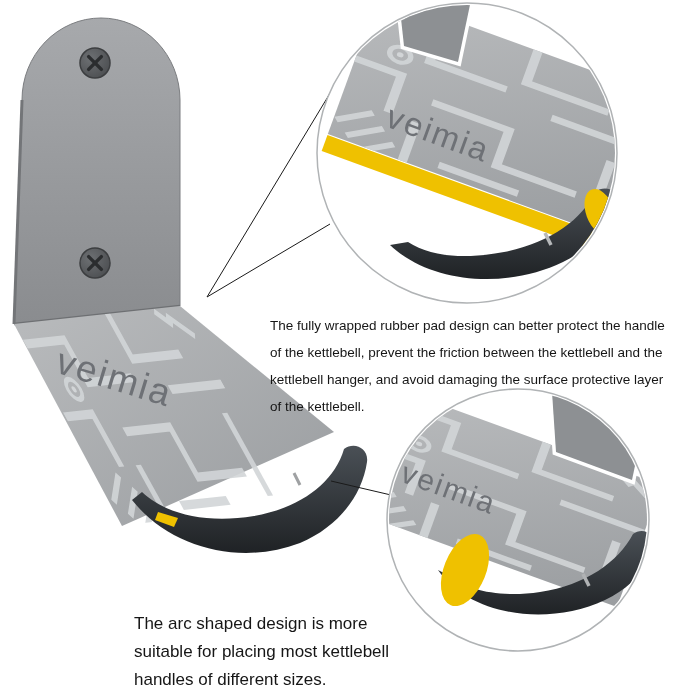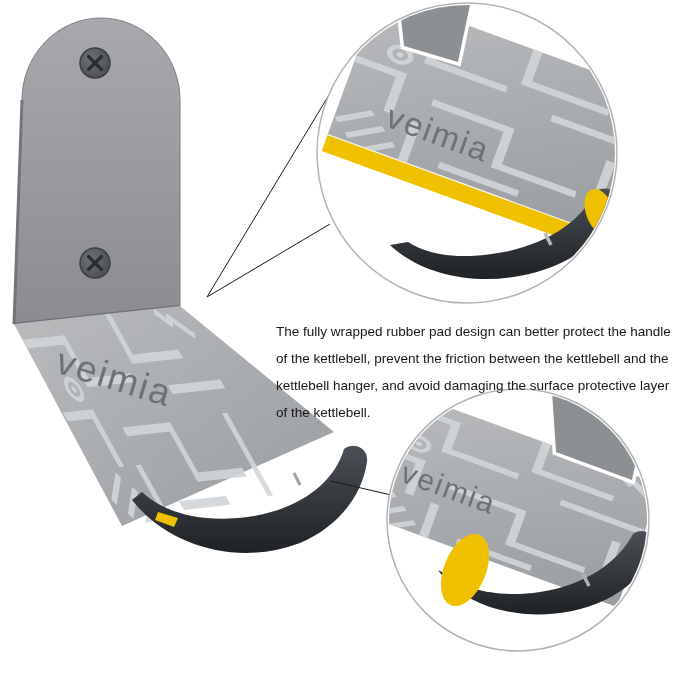--- a/index.html
+++ b/index.html
@@ -1,21 +1,21 @@
 <!DOCTYPE html>
 <html><head>
 <meta charset="utf-8">
 <style>
   html,body{margin:0;padding:0;background:#ffffff;}
   .canvas{
     position:relative;width:679px;height:694px;background:#ffffff;
     font-family:"Liberation Sans",sans-serif;overflow:hidden;
   }
   .scene{position:absolute;left:0;top:0;}
-  .desc{position:absolute;color:#161616;margin:6px;}
+  .desc{position:absolute;color:#161616;margin:0;}
   .desc-rubber{left:270px;top:312px;width:400px;font-size:13.5px;line-height:27px;}
   .desc-arc{left:134px;top:610px;width:290px;font-size:17px;line-height:28px;}
 </style>
 </head>
 <body>
 
 <div class="canvas">
 
 <svg class="scene" width="679" height="694" viewBox="0 0 679 694">
   <defs>
@@ -144,14 +144,15 @@
       <ellipse cx="465" cy="570" rx="21" ry="38" transform="rotate(22 465 570)" fill="#efc100"></ellipse>
       <line x1="583" y1="574" x2="589" y2="586" stroke="#b0b2b4" stroke-width="3.5"></line>
       <polygon points="552,392 648,404 632,480 556,452" fill="#8d9093" stroke="#ffffff" stroke-width="7" paint-order="stroke"></polygon>
     </g>
     <circle cx="518" cy="520" r="131" fill="none" stroke="#b0b3b5" stroke-width="1.5"></circle>
   </g>
 </svg>
 
 <p class="desc desc-rubber">The fully wrapped rubber pad design can better protect the handle of the kettlebell, prevent the friction between the kettlebell and the kettlebell hanger, and avoid damaging the surface protective layer of the kettlebell.</p>
 
+<p class="desc desc-arc">The arc shaped design is more suitable for placing most kettlebell handles of different sizes.</p>
 
 </div>
 
 </body></html>

